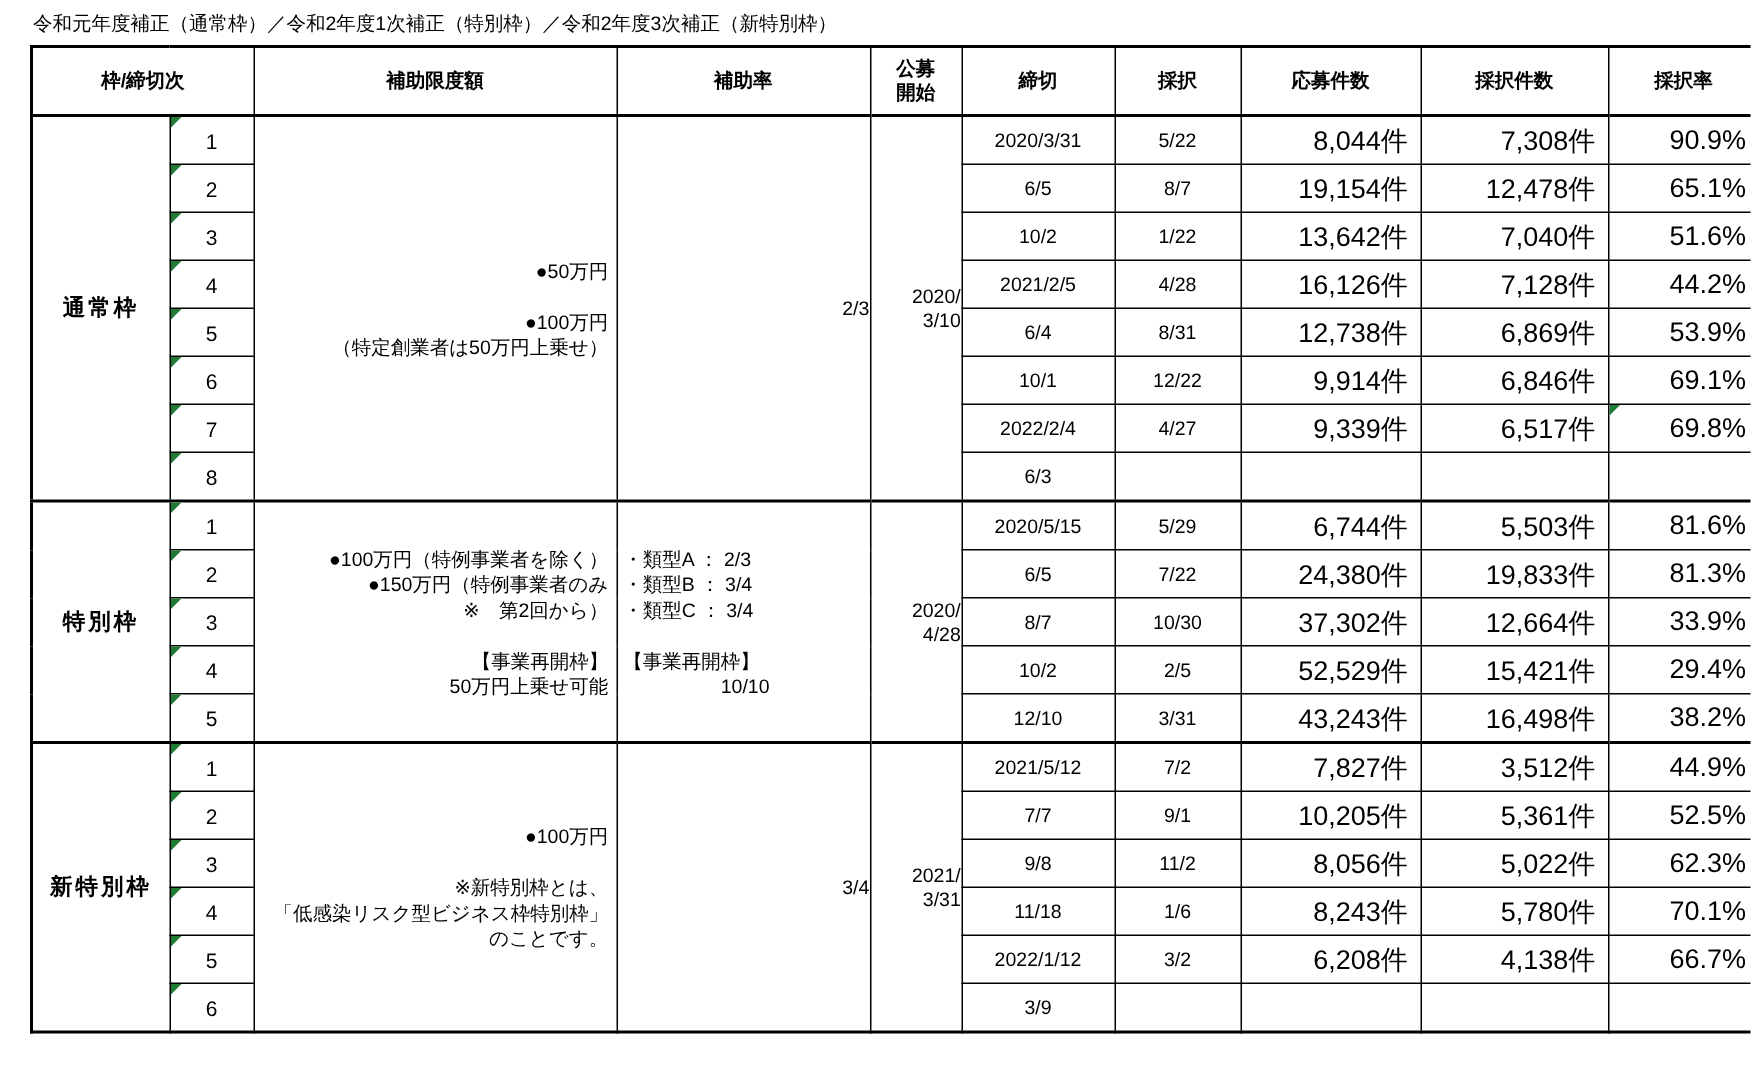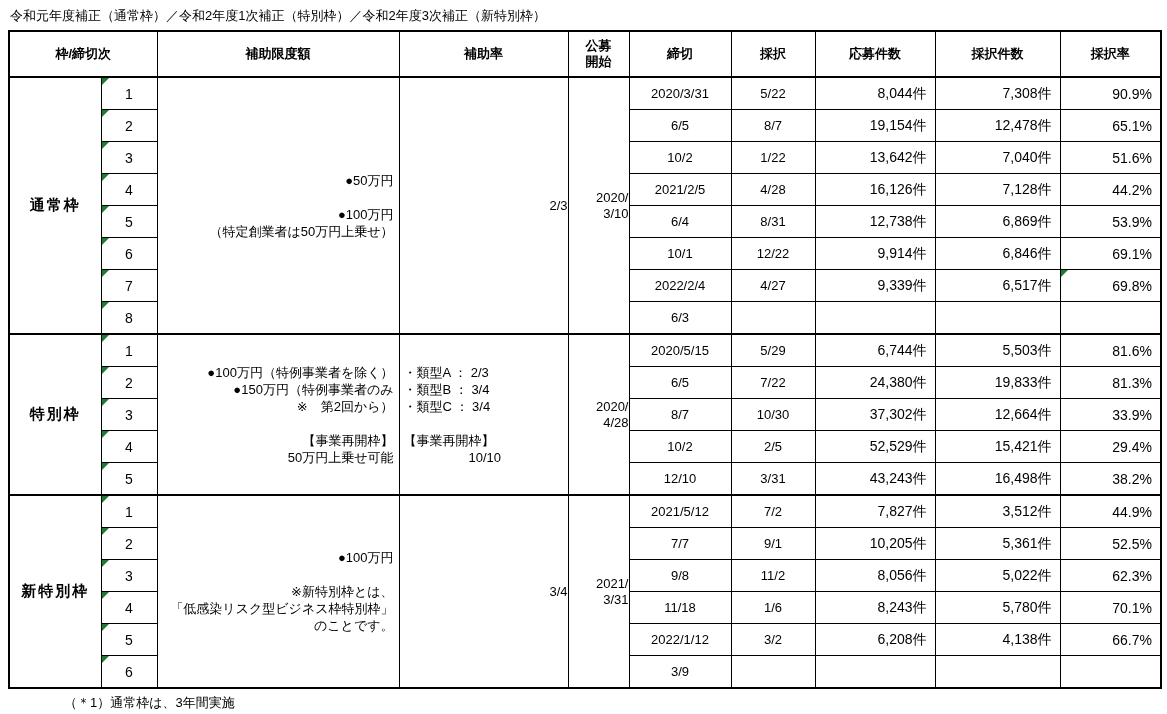--- a/index.html
+++ b/index.html
@@ -2,21 +2,21 @@
 <html style="--marker: #1E7B34;"><head>
 <meta charset="utf-8">
 <style>
   html,body { margin:0; padding:0; background:#ffffff; }
   body {
     width:1167px; height:714px;
     font-family:"Liberation Sans","DejaVu Sans",sans-serif;
     color:#000;
     -webkit-font-smoothing:antialiased;
   }
-  .page { padding:6px 7px 0 8px; }
+  .page { padding:6px 7px 0 20px; }
   .title { font-size:13px; line-height:16px; margin:2px 0 6px 2px; }
 
   table.main {
     border-collapse:collapse;
     table-layout:fixed;
     width:1152px;
     border:2px solid #000;
   }
   th, td {
     border:1px solid #000;
@@ -36,21 +36,21 @@
   }
   tr.sec-start td { border-top:2px solid #000; }
 
   td.num      { text-align:center; font-size:14px; height:31px; position:relative; }
   td.seclabel { text-align:center; font-weight:bold; font-size:15px; letter-spacing:2px; }
   td.limit    { text-align:right; padding:4px 5px; white-space:pre-line; line-height:17px; }
   td.ratec    { text-align:right; }
   td.ratel    { text-align:left; padding:4px 4px; white-space:pre-line; line-height:17px; }
   td.start    { text-align:right; white-space:pre-line; line-height:16px; }
   td.c        { text-align:center; }
-  td.r        { text-align:right; padding-right:8px; font-size:14px; position:relative; }
+  td.r        { text-align:right; padding-right:8px; font-size:18px; position:relative; }
 
   .corner {
     position:absolute; top:0; left:0;
     width:0; height:0;
     border-top:7px solid var(--marker,#1E7B34);
     border-right:7px solid transparent;
   }
   .footnote { font-size:13px; margin:5px 0 0 56px; }
 </style>
 </head>
@@ -270,14 +270,13 @@
         <td class="num"><span class="corner"></span><span>6</span></td>
         <td class="c">3/9</td>
         <td class="c"></td>
         <td class="r"></td>
         <td class="r"></td>
         <td class="r"></td>
       </tr>
     </tbody>
   </table>
 
-  <div class="footnote">（＊1）通常枠は、3年間実施</div>
 </div>
 
 </body></html>

